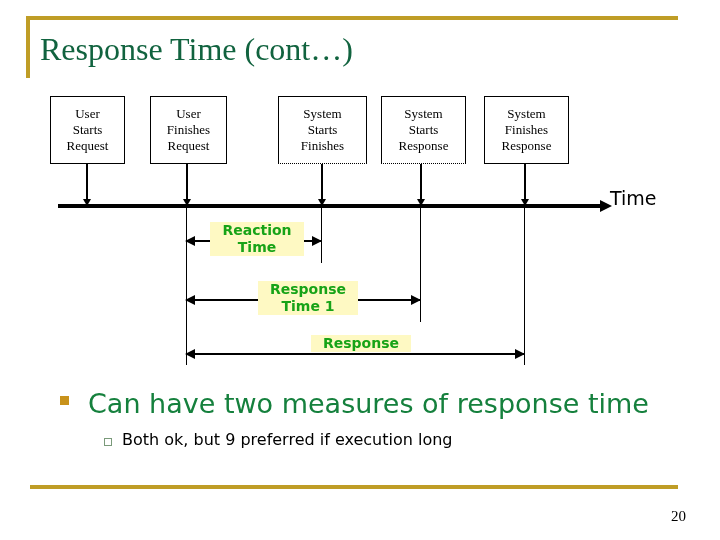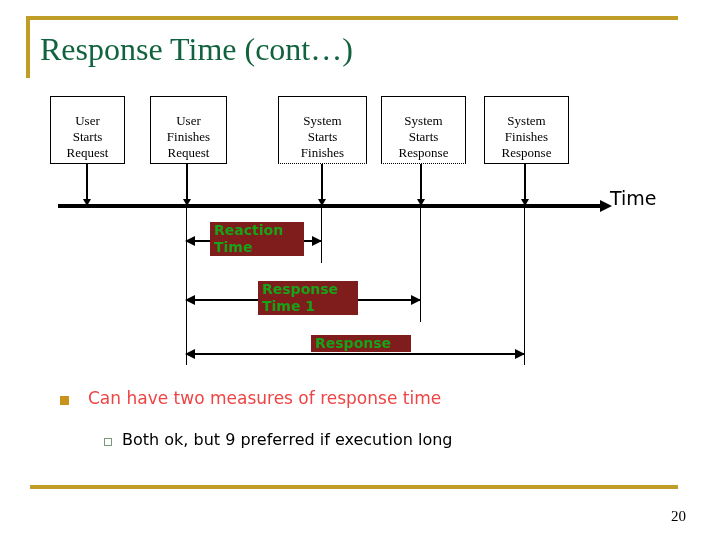--- a/index.html
+++ b/index.html
@@ -50,21 +50,21 @@
   
   .ebox {
     position: absolute;
     border: 1px solid #000000;
     box-sizing: border-box;
     font-family: "Liberation Serif", serif;
     font-size: 13px;
     line-height: 16px;
     color: #000000;
     text-align: center;
-    padding-top: 16px;
+    padding-top: 9px;
     background: #ffffff;
   }
   .ebox-dotted-bottom { border-bottom: 1px dotted #000000; }
 
   
   .droparrow {
     position: absolute;
     width: 2px;
     background: #000000;
   }
@@ -131,32 +131,32 @@
     border-bottom: 5px solid transparent;
     border-left: 10px solid #000000;
   }
   .mlabel {
     position: absolute;
     font-family: "DejaVu Sans", sans-serif;
     font-weight: bold;
     font-size: 14px;
     line-height: 17px;
     color: #17a317;
-    text-align: left;
-    white-space: nowrap;
-    background: #7f1d1d;
+    text-align: center;
+    white-space: nowrap;
+    background: #fef9c3;
     padding: 0 4px;
   }
 
   
   .bullet-l1 {
     position: absolute;
     font-family: "DejaVu Sans", sans-serif;
-    font-size: 17px;
-    color: #ef4444;
+    font-size: 27px;
+    color: #15803d;
     white-space: nowrap;
     text-align: right;
   }
   .bullet-l1-marker {
     position: absolute;
     width: 9px;
     height: 9px;
     background: #c8921b;
   }
   .bullet-l2 {

